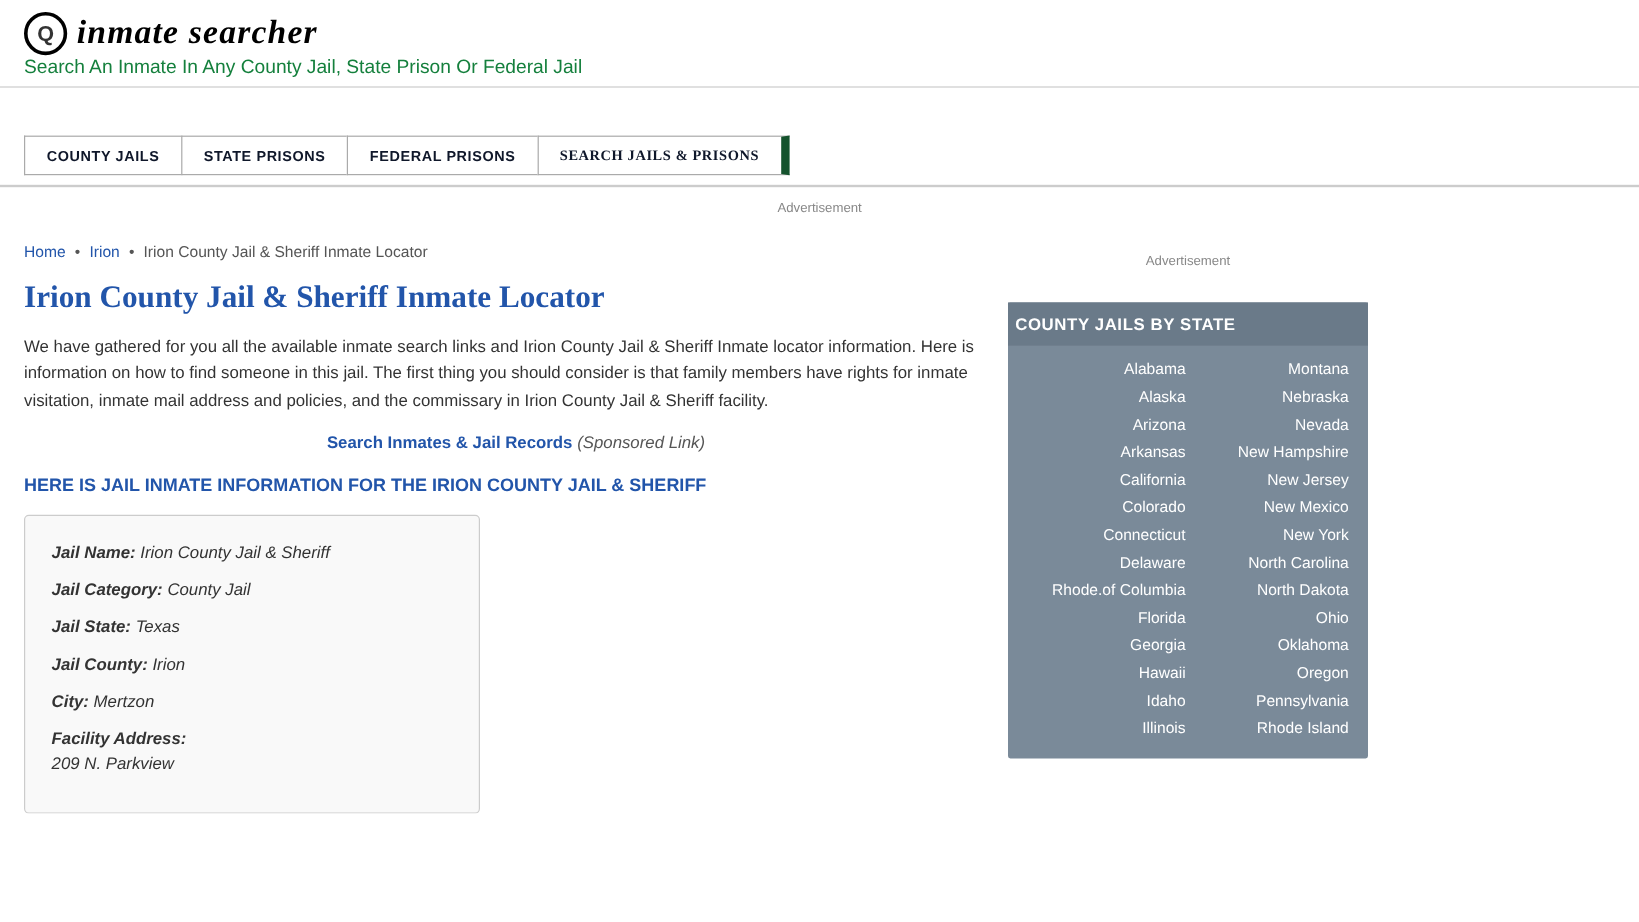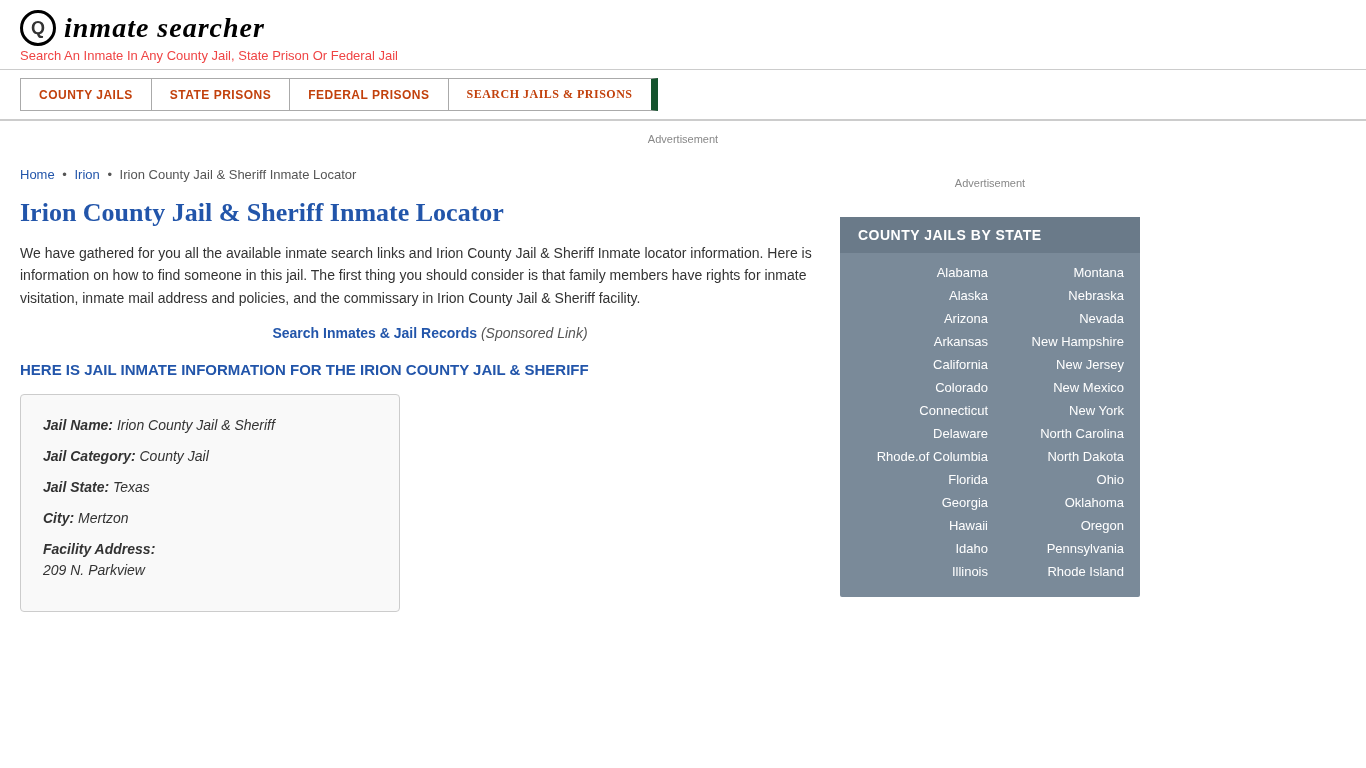--- a/index.html
+++ b/index.html
@@ -10,30 +10,31 @@
     #header .logo-area { display: flex; align-items: center; gap: 8px; }
     #header .logo-icon {
       width: 36px; height: 36px; border-radius: 50%; border: 3px solid #000;
       display: flex; align-items: center; justify-content: center;
       font-size: 18px; font-weight: bold; background: #fff;
     }
     #header .logo-text {
       font-size: 28px; font-weight: bold; font-family: Georgia, serif;
       font-style: italic; color: #000; letter-spacing: 1px;
     }
-    #header .tagline { font-size: 13px; color: #ef4444; margin-top: 2px; }
+    #header .tagline { font-size: 16px; color: #15803d; margin-top: 2px; }
 
     
     #nav { padding: 8px 20px; border-bottom: 2px solid #ccc; }
     #nav .nav-inner { display: flex; gap: 0; }
     .nav-btn {
       padding: 8px 18px; border: 1px solid #aaa; background: #fff;
       font-size: 12px; font-weight: bold; letter-spacing: 0.5px;
-      color: #c2410c; cursor: pointer; text-transform: uppercase;
+      color: #0f172a; cursor: pointer; text-transform: uppercase;
       border-right: none;
+      margin-top: 32px;
     }
     .nav-btn:last-child { border-right: 7px solid #14532d; font-family: Liberation Serif, serif; }
 
     
     #ad-top { text-align: center; padding: 12px 20px; color: #888; font-size: 11px; }
 
     
     #main-layout { display: flex; padding: 0 20px; }
 
     
@@ -72,21 +73,21 @@
     .info-label { font-weight: bold; }
     .info-value { color: #333; }
 
     
     #sidebar { width: 300px; flex-shrink: 0; padding-top: 10px; }
     .ad-sidebar { text-align: center; color: #888; font-size: 11px; margin-bottom: 18px; padding: 10px 0; }
 
     
     .state-box { background: #7a8a99; padding: 0; border-radius: 2px; }
     .state-box-title {
-      background: #6a7a89; padding: 10px 18px;
+      background: #6a7a89; padding: 10px 6px;
       font-size: 14px; font-weight: bold; color: #fff;
       text-transform: uppercase; letter-spacing: 0.5px;
     }
     .state-grid {
       display: grid; grid-template-columns: 1fr 1fr;
       padding: 8px 14px 14px 14px; gap: 0; text-align: right;
     }
     .state-link {
       color: #fff; font-size: 13px; padding: 4px 2px;
       text-decoration: none; display: block;
@@ -144,20 +145,24 @@
         <span class="info-label">Jail Name:</span>
         <span class="info-value"> </span><span class="info-value">Irion County Jail &amp; Sheriff</span>
       </div>
       <div class="info-row">
         <span class="info-label">Jail Category:</span>
         <span class="info-value"> </span><span class="info-value">County Jail</span>
       </div>
       <div class="info-row">
         <span class="info-label">Jail State:</span>
         <span class="info-value"> </span><span class="info-value">Texas</span>
+      </div>
+      <div class="info-row">
+        <span class="info-label">Jail County:</span>
+        <span class="info-value"> </span><span class="info-value">Irion</span>
       </div>
       <div class="info-row">
         <span class="info-label">City:</span>
         <span class="info-value"> </span><span class="info-value">Mertzon</span>
       </div>
       <div class="info-row">
         <div><span class="info-label">Facility Address:</span></div>
         <div class="info-value">209 N. Parkview</div>
       </div>
     </div>

